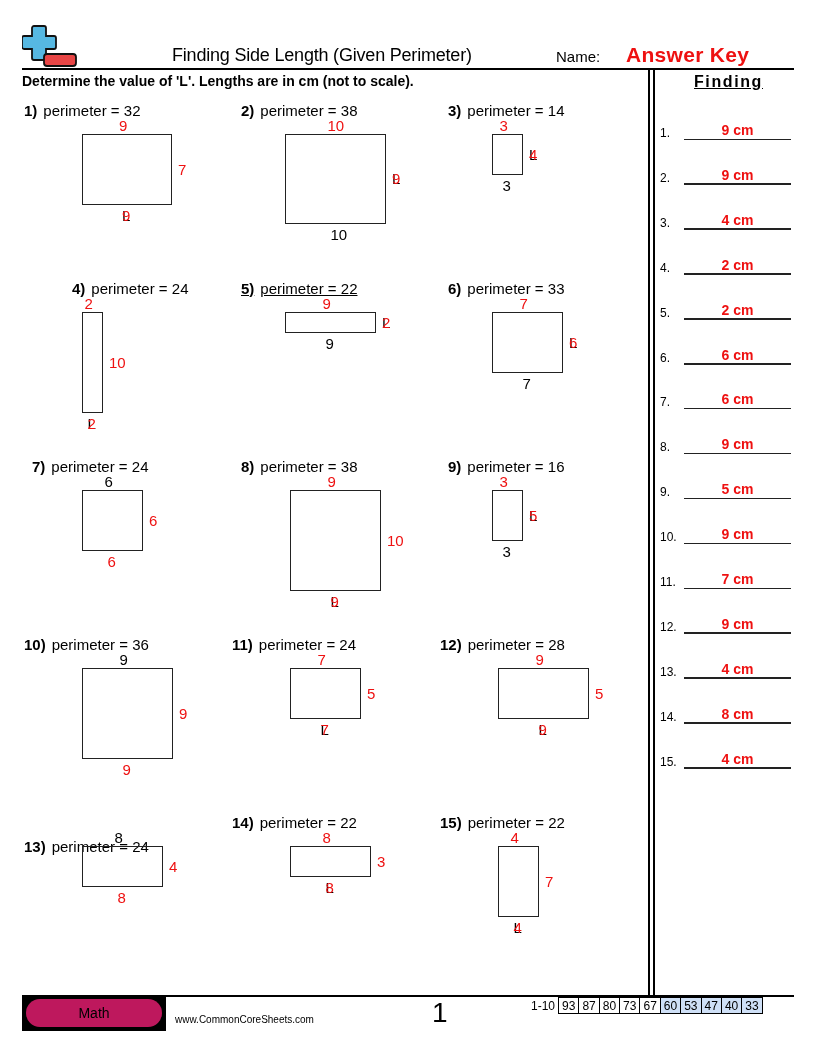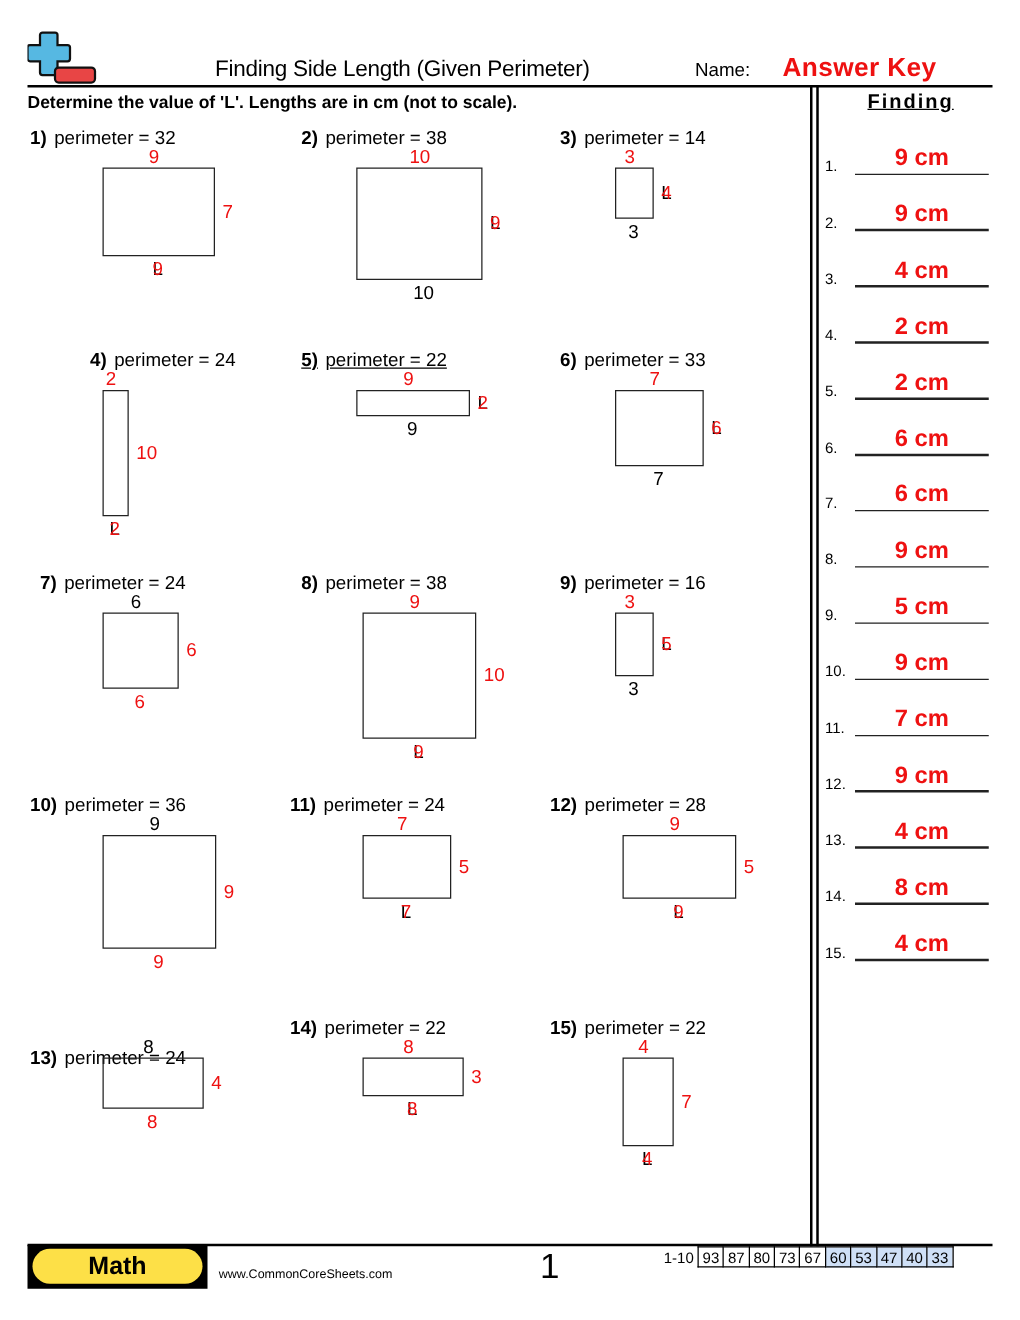--- a/index.html
+++ b/index.html
@@ -14,34 +14,34 @@
   .instructions { position: absolute; left: 22px; top: 73px; font-size: 14px; font-weight: bold; }
 
   .vline { position: absolute; top: 69px; width: 2px; height: 928px; background: #000; }
   .vline.a { left: 648px; }
   .vline.b { left: 653px; }
 
   .answers-title { position: absolute; left: 694px; top: 73px; font-size: 16px; font-weight: bold; letter-spacing: 1.6px; text-decoration: underline; }
   .ans-row { position: absolute; left: 660px; width: 135px; height: 28px; }
   .ans-num { position: absolute; left: 0; bottom: 0; font-size: 12px; }
   .ans-line { position: absolute; left: 24px; right: 4px; bottom: 0; height: 1.5px; background: #222; }
-  .ans-val { position: absolute; left: 24px; right: 4px; bottom: 2px; text-align: center; font-size: 19px; font-weight: bold; color: #ee1111; }
+  .ans-val { position: absolute; left: 24px; right: 4px; bottom: 2px; text-align: center; font-size: 14px; font-weight: bold; color: #ee1111; }
 
   .problem { position: absolute; }
   .p-head { position: absolute; font-size: 15px; white-space: nowrap; }
   .p-num { font-weight: bold; margin-right: 6px; }
   .rect { position: absolute; border: 1.5px solid #222; }
   .lbl { position: absolute; font-size: 15px; line-height: 16px; white-space: nowrap; }
   .lbl.red { color: #ee1111; }
   .lbl .L { position: absolute; left: 0; top: 0; color: #000; }
   .lbl .ov { position: relative; color: #ee1111; }
 
   .footer-rule { position: absolute; left: 22px; top: 995px; width: 772px; height: 1.5px; background: #000; }
   .math-badge { position: absolute; left: 22px; top: 996px; width: 144px; height: 35px; background: #000; }
-  .math-pill { position: absolute; left: 4px; top: 3px; width: 136px; height: 28px; background: #fde047; border-radius: 14px; text-align: center; font-size: 20px; font-weight: bold; line-height: 28px; }
+  .math-pill { position: absolute; left: 4px; top: 3px; width: 136px; height: 28px; background: #be185d; border-radius: 14px; text-align: center; font-size: 14px; font-weight: normal; line-height: 28px; }
   .site { position: absolute; left: 175px; top: 1014px; font-size: 10px; }
   .page-num { position: absolute; left: 432px; top: 997px; font-size: 28px; }
   .score-table { position: absolute; left: 528px; top: 997px; border-collapse: collapse; font-size: 12px; }
   .score-table td { height: 16px; padding: 0 3px; text-align: center; border: 1px solid #000; line-height: 14px; }
   .score-table td.rlabel { border: none; text-align: right; padding-right: 3px; }
   .score-table td.hl { background: #cfe0f7; }
   .score-table td.empty { border: none; }
 </style>
 </head>
 <body>

